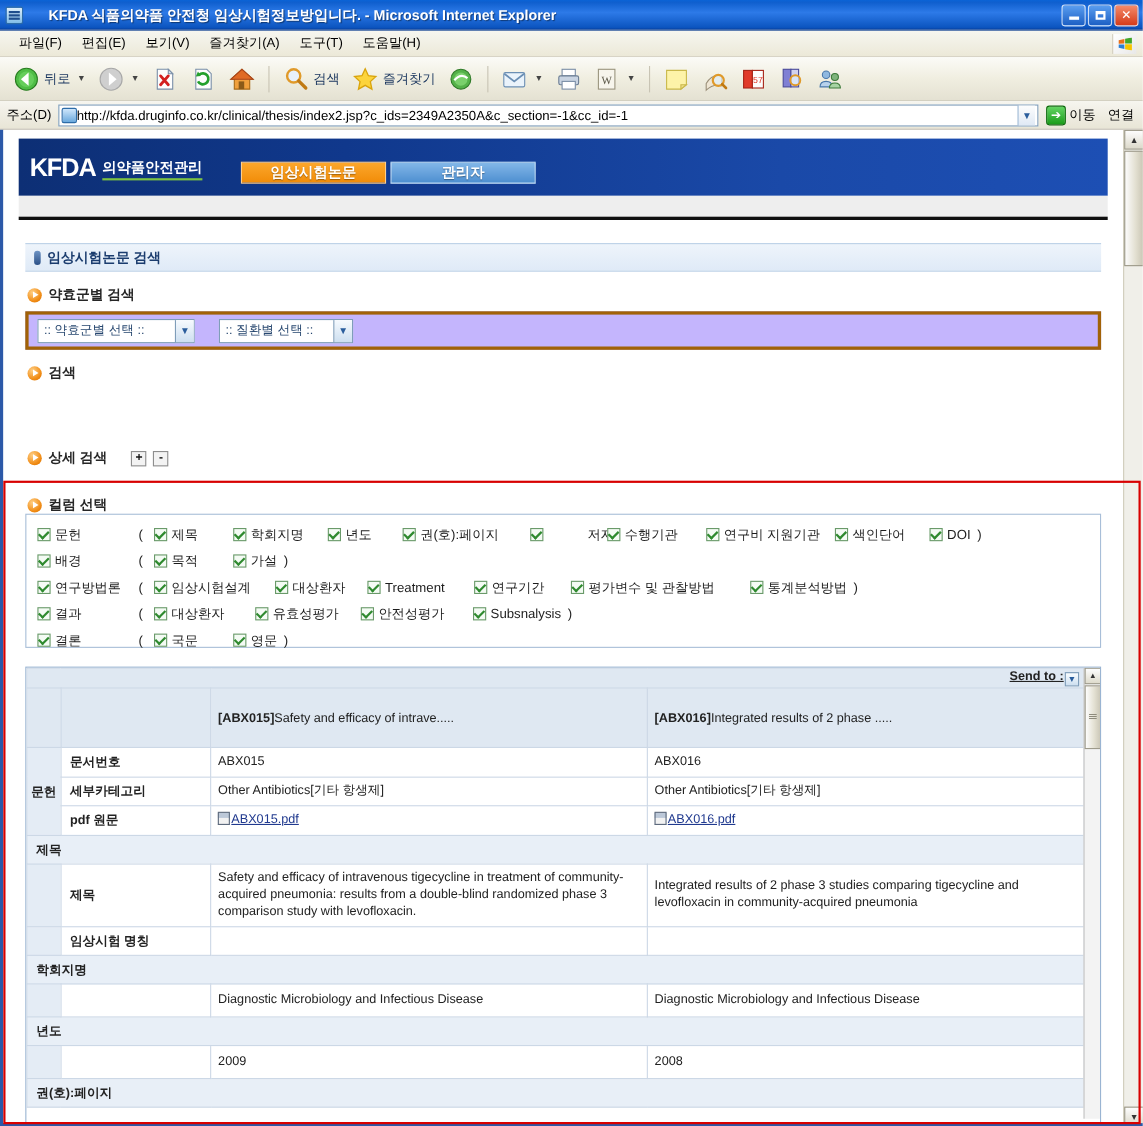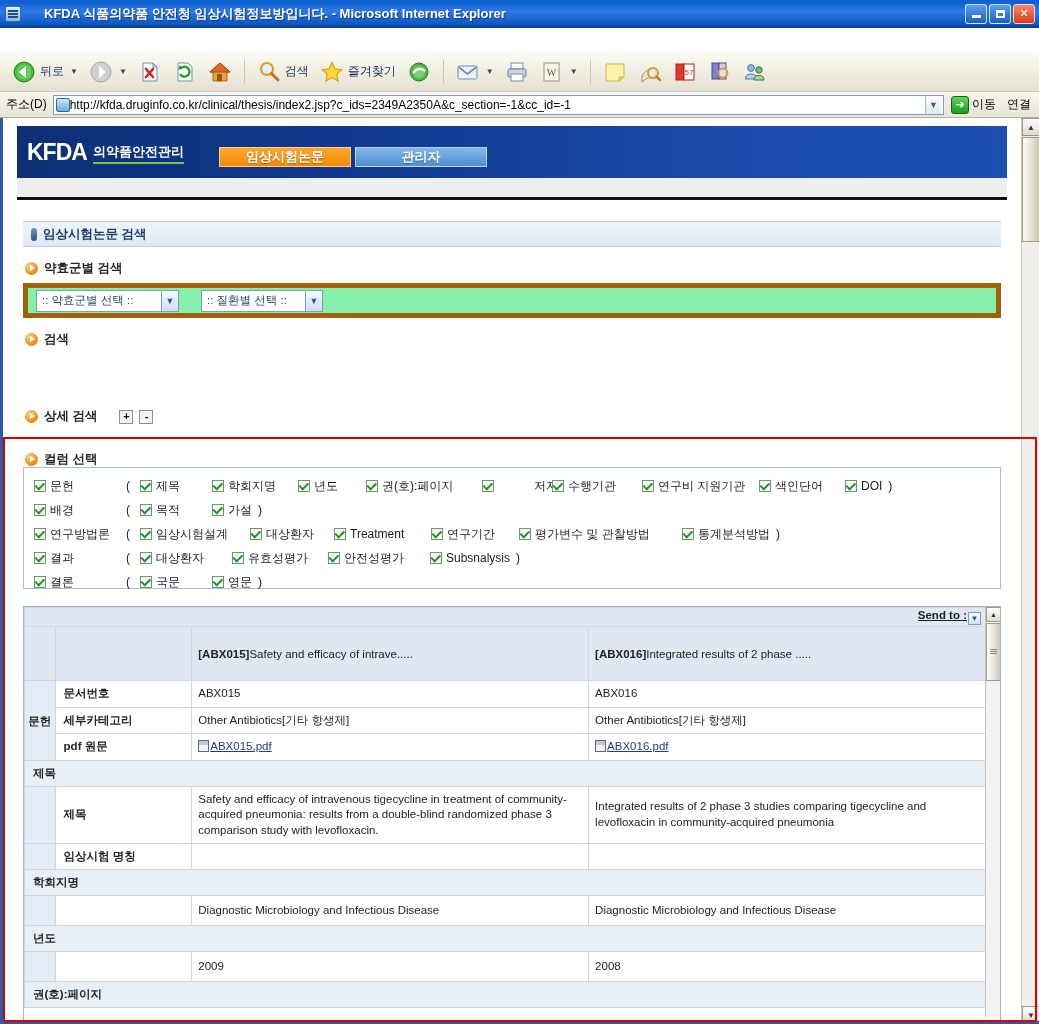--- a/index.html
+++ b/index.html
@@ -199,22 +199,22 @@
     background: radial-gradient(circle at 35% 30%, #ffcf85, #f08a12 65%, #d06f05);
     position: relative;
   }
   .sub-head .orb:after{
     content:""; position:absolute; left:4.5px; top:3px;
     border-left: 5px solid #fff; border-top: 3.5px solid transparent; border-bottom: 3.5px solid transparent;
   }
   .sub-head .st { font-size: 12.5px; font-weight: bold; color: #262626; }
 
   .boxrow {
-    position: absolute; background: #86efac;
-    border: 5px solid #a16207;
+    position: absolute; background: #c4b5fd;
+    border: 3px solid #a16207;
   }
   .selectbox {
     height: 22px; border: 1px solid #7f9db9; background: #fff;
     display: inline-flex; align-items: center; font-size: 11.5px; color: #27476f;
     padding-left: 5px;
   }
   .selectbox .arrow {
     margin-left: auto; width: 17px; height: 20px;
     background: linear-gradient(to bottom,#f6fafe,#cddff0);
     border-left: 1px solid #7f9db9;
@@ -325,20 +325,36 @@
       <div class="tb-btn">
           <span class="min-g"></span>
         </div>
       <div class="tb-btn">
           <span class="max-g"></span>
         </div>
       <div class="tb-btn close">✕</div>
     </div>
   </div>
 
+  <div class="menubar">
+    <div class="mi">파일(F)</div>
+    <div class="mi">편집(E)</div>
+    <div class="mi">보기(V)</div>
+    <div class="mi">즐겨찾기(A)</div>
+    <div class="mi">도구(T)</div>
+    <div class="mi">도움말(H)</div>
+    <div class="flag">
+      <svg class="winlogo" viewBox="0 0 16 14">
+        <path d="M1 3 L7 1.6 L7 6.6 L1 6.8 Z" fill="#e8701a"></path>
+        <path d="M7.8 1.4 L15 0 L15 6.5 L7.8 6.6 Z" fill="#41a62a"></path>
+        <path d="M1 7.5 L7 7.4 L7 12.3 L1 11 Z" fill="#2b7fd4"></path>
+        <path d="M7.8 7.35 L15 7.25 L15 13.8 L7.8 12.5 Z" fill="#f5c400"></path>
+      </svg>
+    </div>
+  </div>
 
   <div class="toolbar">
     <div class="tbi">
       <svg class="ico" viewBox="0 0 24 24">
         <circle cx="12" cy="12" r="10" fill="#4fbd45" stroke="#2a7d22"></circle>
         <circle cx="12" cy="12" r="7" fill="#76d86a" opacity=".6"></circle>
         <path d="M14 6 L7 12 L14 18 Z" fill="#ffffff"></path>
       </svg>
       <span class="lbl">뒤로</span>
       <span class="caret">▼</span>

